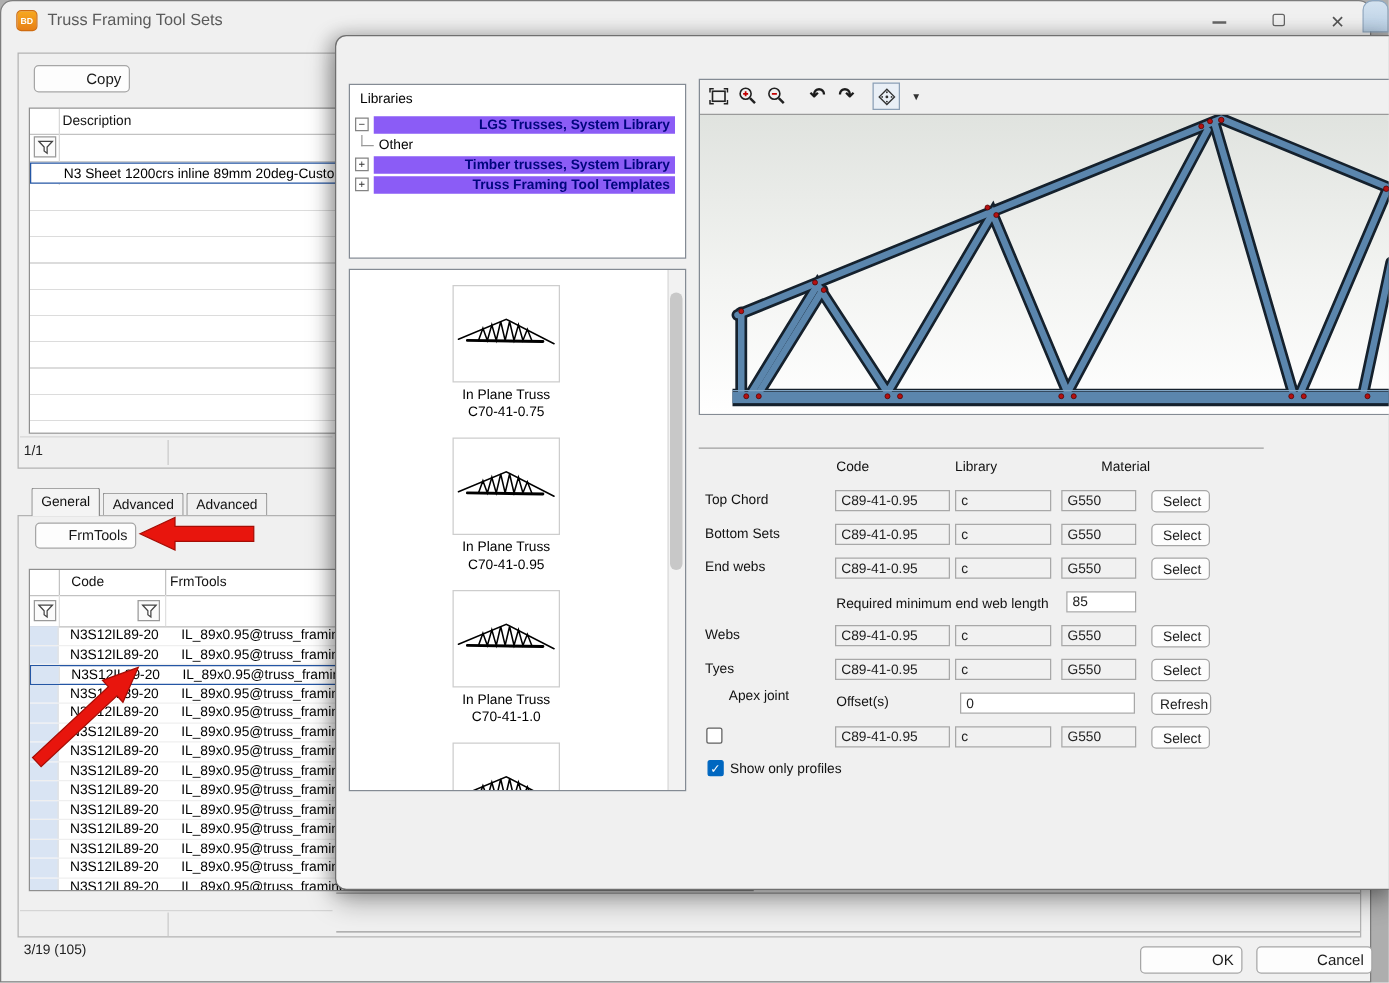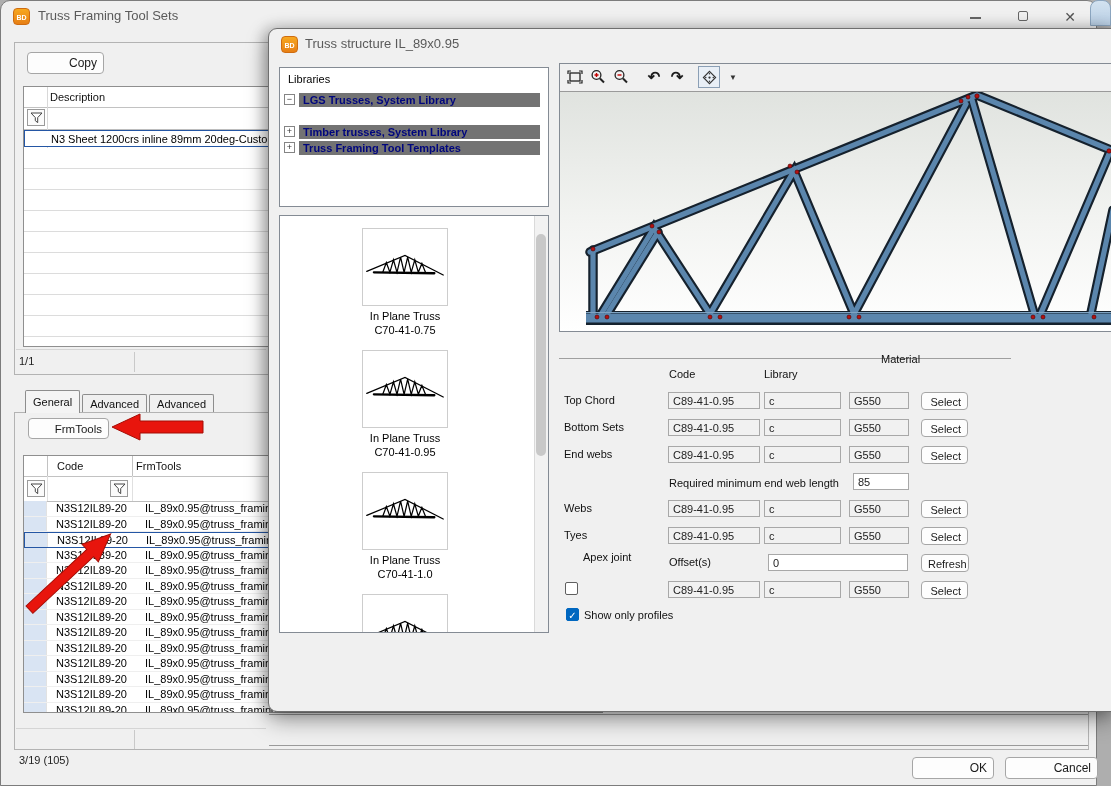--- a/index.html
+++ b/index.html
@@ -46,21 +46,21 @@
     white-space:nowrap;overflow:hidden;}
   .gridrows{background:repeating-linear-gradient(to bottom,#ffffff 0 20px,#dcdcdc 20px 21px);}
   .frow{height:15.5px;display:flex;align-items:center;font-size:11px;color:#000;box-sizing:border-box;
     border-bottom:1px solid #efefef;white-space:nowrap;}
   .frow .fc0{width:22px;align-self:stretch;background:#d9e4f3;border-right:1px solid #e2e2e2;flex:none;}
   .frow .fc1{width:84px;padding-left:9px;flex:none;overflow:hidden;}
   .frow .fc2{padding-left:5px;flex:1;overflow:hidden;}
   .frow.sel{border:1px solid #2456a4;}
   
   .tree-row{height:15.5px;display:flex;align-items:center;font-size:11px;}
-  .tree-hl{background:#737373;}
+  .tree-hl{background:#8b5cf6;text-align:right;}
   .tree-bold{font-weight:bold;color:#00067d;}
   .expander{width:11px;height:11px;border:1px solid #848484;background:#fff;font-size:9px;line-height:9px;
     text-align:center;box-sizing:border-box;color:#333;flex:none;}
   
   .thumb{width:119px;text-align:center;}
   .thumb .timg{width:86px;height:78px;border:1px solid #cdcdcd;margin:0 auto;background:#fff;
     display:flex;align-items:center;justify-content:center;box-sizing:border-box;}
   .thumb .tlabel{font-size:11px;line-height:14px;color:#000;margin-top:3px;}
   .scrolltrack{width:13px;background:#f2f2f2;border-left:1px solid #dadada;}
   .scrollthumb{left:1px;width:10px;background:#c8c8c8;border-radius:5px;}
@@ -229,30 +229,30 @@
   <div class="abs statusline" style="left:18px;top:732px;margin-top:21px;">3/19 (105)</div>
   <div class="abs divider-v" style="left:133px;top:729px;height:19px;"></div>
 
   <div class="abs" style="left:268px;top:713px;width:819px;height:32px;background:#f0f0f0;border-top:1px solid #9a9a9a;border-bottom:1px solid #9a9a9a;box-sizing:border-box;"></div>
 
   <button class="abs btn" style="left:911px;top:756px;width:82px;height:22px;">OK</button>
   <button class="abs btn" style="left:1004px;top:756px;width:93px;height:22px;">Cancel</button>
 </div>
 
 <div class="abs front-window">
-  <div class="abs titlebar">
-    <div class="abs bd-icon" style="left:12px;top:7px;">BD</div>
-    <div class="abs title-text" style="left:36px;top:0;">Truss structure IL_89x0.95</div>
-  </div>
 
   <div class="abs sunken" style="left:10px;top:38px;width:270px;height:140px;overflow:hidden;">
     <div class="abs" style="left:8px;top:5px;font-size:11px;color:#000;">Libraries</div>
     <div class="abs tree-row" style="left:0;top:24px;right:0;">
       <span class="expander" style="margin-left:4px;">−</span>
       <span class="tree-hl tree-bold" style="margin-left:4px;padding:1px 4px;flex:1;margin-right:8px;">LGS Trusses, System Library</span>
+    </div>
+    <div class="abs tree-row" style="left:0;top:40px;right:0;">
+      <span style="width:9px;height:8px;border-left:1px solid #9a9a9a;border-bottom:1px solid #9a9a9a;margin-left:9px;margin-bottom:6px;"></span>
+      <span style="margin-left:4px;color:#000;">Other</span>
     </div>
     <div class="abs tree-row" style="left:0;top:56px;right:0;">
       <span class="expander" style="margin-left:4px;">+</span>
       <span class="tree-hl tree-bold" style="margin-left:4px;padding:1px 4px;flex:1;margin-right:8px;">Timber trusses, System Library</span>
     </div>
     <div class="abs tree-row" style="left:0;top:72px;right:0;">
       <span class="expander" style="margin-left:4px;">+</span>
       <span class="tree-hl tree-bold" style="margin-left:4px;padding:1px 4px;flex:1;margin-right:8px;">Truss Framing Tool Templates</span>
     </div>
   </div>
@@ -413,21 +413,21 @@
             <circle cx="534" cy="225" r="2"></circle>
         </g>
       </svg>
     </div>
   </div>
 
   <div class="abs hline" style="left:290px;top:329px;width:452px;"></div>
 
   <span class="abs fhead" style="left:400px;top:339px;">Code</span>
   <span class="abs fhead" style="left:495px;top:339px;">Library</span>
-  <span class="abs fhead" style="left:580px;top:324px;padding-left:32px;">Material</span>
+  <span class="abs fhead" style="left:580px;top:339px;padding-left:32px;">Material</span>
 
   <span class="abs flabel" style="left:295px;top:363px;">Top Chord</span>
   <span class="abs pfield" style="left:399px;top:363px;width:92px;">C89-41-0.95</span>
   <span class="abs pfield" style="left:495px;top:363px;width:77px;">c</span>
   <span class="abs pfield" style="left:580px;top:363px;width:60px;">G550</span>
   <button class="abs btn sbtn" style="left:652px;top:363px;width:47px;">Select</button>
 
   <span class="abs flabel" style="left:295px;top:390px;">Bottom Sets</span>
   <span class="abs pfield" style="left:399px;top:390px;width:92px;">C89-41-0.95</span>
   <span class="abs pfield" style="left:495px;top:390px;width:77px;">c</span>

